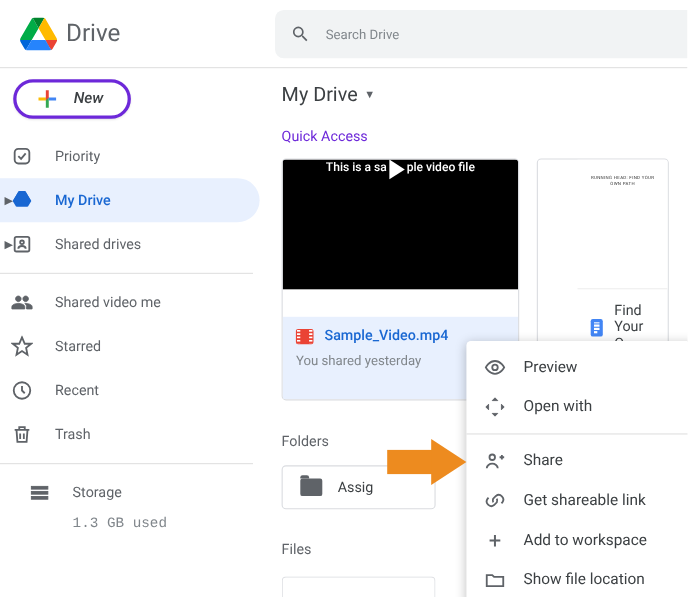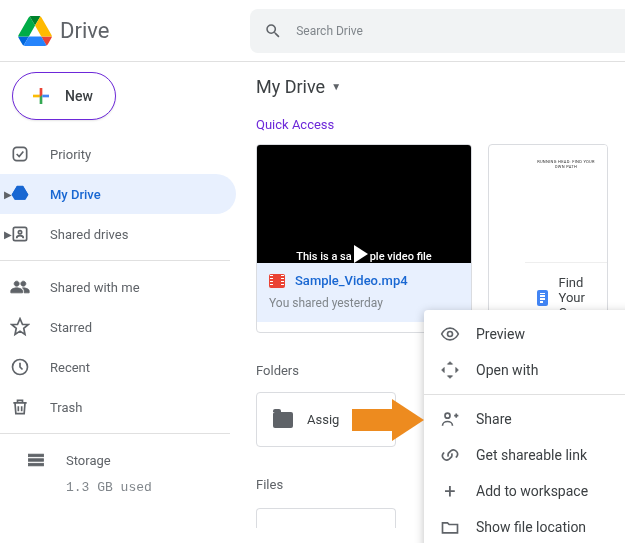--- a/index.html
+++ b/index.html
@@ -13,21 +13,21 @@
   .search { flex: 1; display: flex; align-items: center; height: 44px; background: #f1f3f4; border-radius: 8px 0 0 8px; padding: 0 14px; gap: 14px; color: #5f6368; }
   .search input { border: none; background: transparent; outline: none; font-size: 12px; color: #1d4ed8; width: 100%; }
   .search input::placeholder { color: #80868b; }
 
   
   .body { display: flex; }
   .sidebar { width: 236px; padding-top: 10px; }
   .main { flex: 1; padding: 14px 0 0 20px; }
 
   
-  .new-btn { display: flex; align-items: center; gap: 12px; height: 48px; padding: 0 22px 0 16px; margin-left: 12px; border-radius: 24px; border: 1px solid #6d28d9; background: #fff; box-shadow: 0 1px 2px rgba(0,0,0,0.1); cursor: pointer; font-size: 14px; color: #3c4043; font-weight: 500; }
+  .new-btn { display: flex; align-items: center; gap: 12px; height: 36px; padding: 0 22px 0 16px; margin-left: 12px; border-radius: 24px; border: 3px solid #6d28d9; background: #fff; box-shadow: 0 1px 2px rgba(0,0,0,0.1); cursor: pointer; font-size: 14px; color: #3c4043; font-weight: 500; font-style: italic; }
   .plus-icon { width: 24px; height: 24px; }
 
   .nav { margin-top: 14px; }
   .nav-item { display: flex; align-items: center; height: 40px; padding-left: 10px; gap: 20px; font-size: 13px; color: #5f6368; border-radius: 0 20px 20px 0; cursor: pointer; position: relative; }
   .nav-item .expand { position: absolute; left: 4px; font-size: 10px; color: #5f6368; }
   .nav-item.active { background: #e8f0fe; color: #1967d2; font-weight: 500; }
   .nav-item.active svg { fill: #1967d2; stroke: #1967d2; }
   .nav-icon { width: 20px; height: 20px; display: flex; align-items: center; justify-content: center; fill: #5f6368; stroke: #5f6368; }
   .section-div { height: 1px; background: #e0e0e0; margin: 6px 0 6px 0; width: 230px; }
 
@@ -35,38 +35,38 @@
   .storage-row { display: flex; align-items: center; gap: 20px; font-size: 13px; color: #5f6368; }
   .storage-sub { font-size: 13px; color: #80868b; margin-top: 10px; padding-left: 40px; font-family: Liberation Mono, monospace; }
 
   
   .crumb { font-size: 18px; color: #3c4043; display: flex; align-items: center; gap: 6px; }
   .crumb .tri { font-size: 10px; color: #5f6368; }
   .qa-label { font-size: 13px; color: #6d28d9; margin-top: 20px; }
 
   .cards { display: flex; gap: 16px; margin-top: 12px; }
   .card { width: 216px; border: 1px solid #dadce0; border-radius: 4px; overflow: hidden; background: #fff; }
-  .thumb { height: 118px; background: #000; display: flex; align-items: flex-end; justify-content: center; position: relative; color: #fff; font-size: 11px; font-weight: 500; }
+  .thumb { height: 118px; background: #000; display: flex; align-items: flex-start; justify-content: center; position: relative; color: #fff; font-size: 11px; font-weight: 500; }
   .thumb .play { width: 0; height: 0; border-left: 14px solid #fff; border-top: 9px solid transparent; border-bottom: 9px solid transparent; margin: 0 2px; }
-  .card-meta { background: #e8f0fe; padding: 10px 12px 12px; }
+  .card-meta { background: #e8f0fe; padding: 10px 12px 28px; margin-top: 25px; }
   .card-title { display: flex; align-items: center; gap: 10px; font-size: 13px; color: #1967d2; font-weight: 500; }
   .card-sub { font-size: 12px; color: #80868b; margin-top: 8px; }
   .film-icon { width: 16px; height: 14px; background: #ea4335; border-radius: 2px; position: relative; }
   .film-icon::before, .film-icon::after { content:''; position:absolute; top:1px; bottom:1px; width:3px; background-image: linear-gradient(#fff 50%, transparent 50%); background-size: 3px 3px; }
   .film-icon::before { left:1px; } .film-icon::after { right:1px; }
 
   .card2 { width: 120px; border: 1px solid #dadce0; border-radius: 4px; overflow: hidden; background: #fff; padding-left: 36px; }
   .thumb2 { height: 118px; background: #fff; border-bottom: 1px solid #eee; padding: 14px 10px; font-size: 4px; text-align: center; color: #333; letter-spacing: 0.3px; }
   .card2-title { display:flex; align-items:center; gap:10px; font-size:13px; color:#3c4043; padding: 12px; }
   .doc-icon { width:16px; height:16px; background:#4285f4; border-radius:2px; display:flex; flex-direction:column; justify-content:center; gap:1.5px; padding:3px; }
   .doc-icon span { height:1.5px; background:#fff; }
   .doc-icon span:last-child { width:60%; }
 
   .section-label { font-size: 13px; color: #5f6368; margin-top: 30px; }
-  .folder-pill { margin-top: 14px; width: 140px; height: 55px; border: 1px solid #dadce0; border-radius: 4px; display: flex; align-items: center; gap: 14px; padding: 0 16px; font-size: 13px; color: #3c4043; }
+  .folder-pill { margin-top: 14px; width: 140px; height: 40px; border: 1px solid #dadce0; border-radius: 4px; display: flex; align-items: center; gap: 14px; padding: 0 16px; font-size: 13px; color: #3c4043; }
   .folder-glyph { width:20px; height:16px; background:#5f6368; border-radius:2px; position:relative; }
   .folder-glyph::before { content:''; position:absolute; top:-3px; left:0; width:8px; height:3px; background:#5f6368; border-radius:2px 2px 0 0;}
 
   .files-placeholder { margin-top: 16px; height: 20px; border-top: 1px solid #dadce0; width: 140px; border-radius: 4px 4px 0 0; border-left:1px solid #dadce0; border-right:1px solid #dadce0; }
 
   
   .ctx { position: absolute; left: 424px; top: 310px; width: 220px; background: #fff; border-radius: 4px; box-shadow: 0 2px 10px rgba(0,0,0,0.25); padding: 6px 0; }
   .ctx-item { display:flex; align-items:center; gap:16px; height: 36px; padding: 0 16px; font-size: 14px; color: #3c4043; cursor: pointer; }
   .ctx-div { height:1px; background:#e0e0e0; margin:6px 0; }
   .ctx-icon { width:20px; height:20px; display:flex; align-items:center; justify-content:center; fill:#5f6368; stroke:#5f6368; color:#5f6368; }
@@ -142,21 +142,21 @@
           </span>
         <span>Shared drives</span>
       </div>
       <div class="section-div"></div>
       <div class="nav-item">
         <span class="nav-icon">
             <svg viewBox="0 0 24 24" width="20" height="20" fill="#5f6368">
               <path d="M16 11c1.66 0 3-1.34 3-3s-1.34-3-3-3-3 1.34-3 3 1.34 3 3 3zm-8 0c1.66 0 3-1.34 3-3S9.66 5 8 5 5 6.34 5 8s1.34 3 3 3zm0 2c-2.33 0-7 1.17-7 3.5V19h14v-2.5c0-2.33-4.67-3.5-7-3.5zm8 0c-.29 0-.62.02-.97.05 1.16.84 1.97 1.97 1.97 3.45V19h6v-2.5c0-2.33-4.67-3.5-7-3.5z"></path>
             </svg>
           </span>
-        <span>Shared with me</span>
+        <span>Shared video me</span>
       </div>
       <div class="nav-item">
         <span class="nav-icon">
             <svg viewBox="0 0 24 24" width="20" height="20" fill="none" stroke="#5f6368" stroke-width="2">
               <path d="M12 2l3 7h7l-5.5 4.5L18 21l-6-4-6 4 1.5-7.5L2 9h7z"></path>
             </svg>
           </span>
         <span>Starred</span>
       </div>
       <div class="nav-item">

